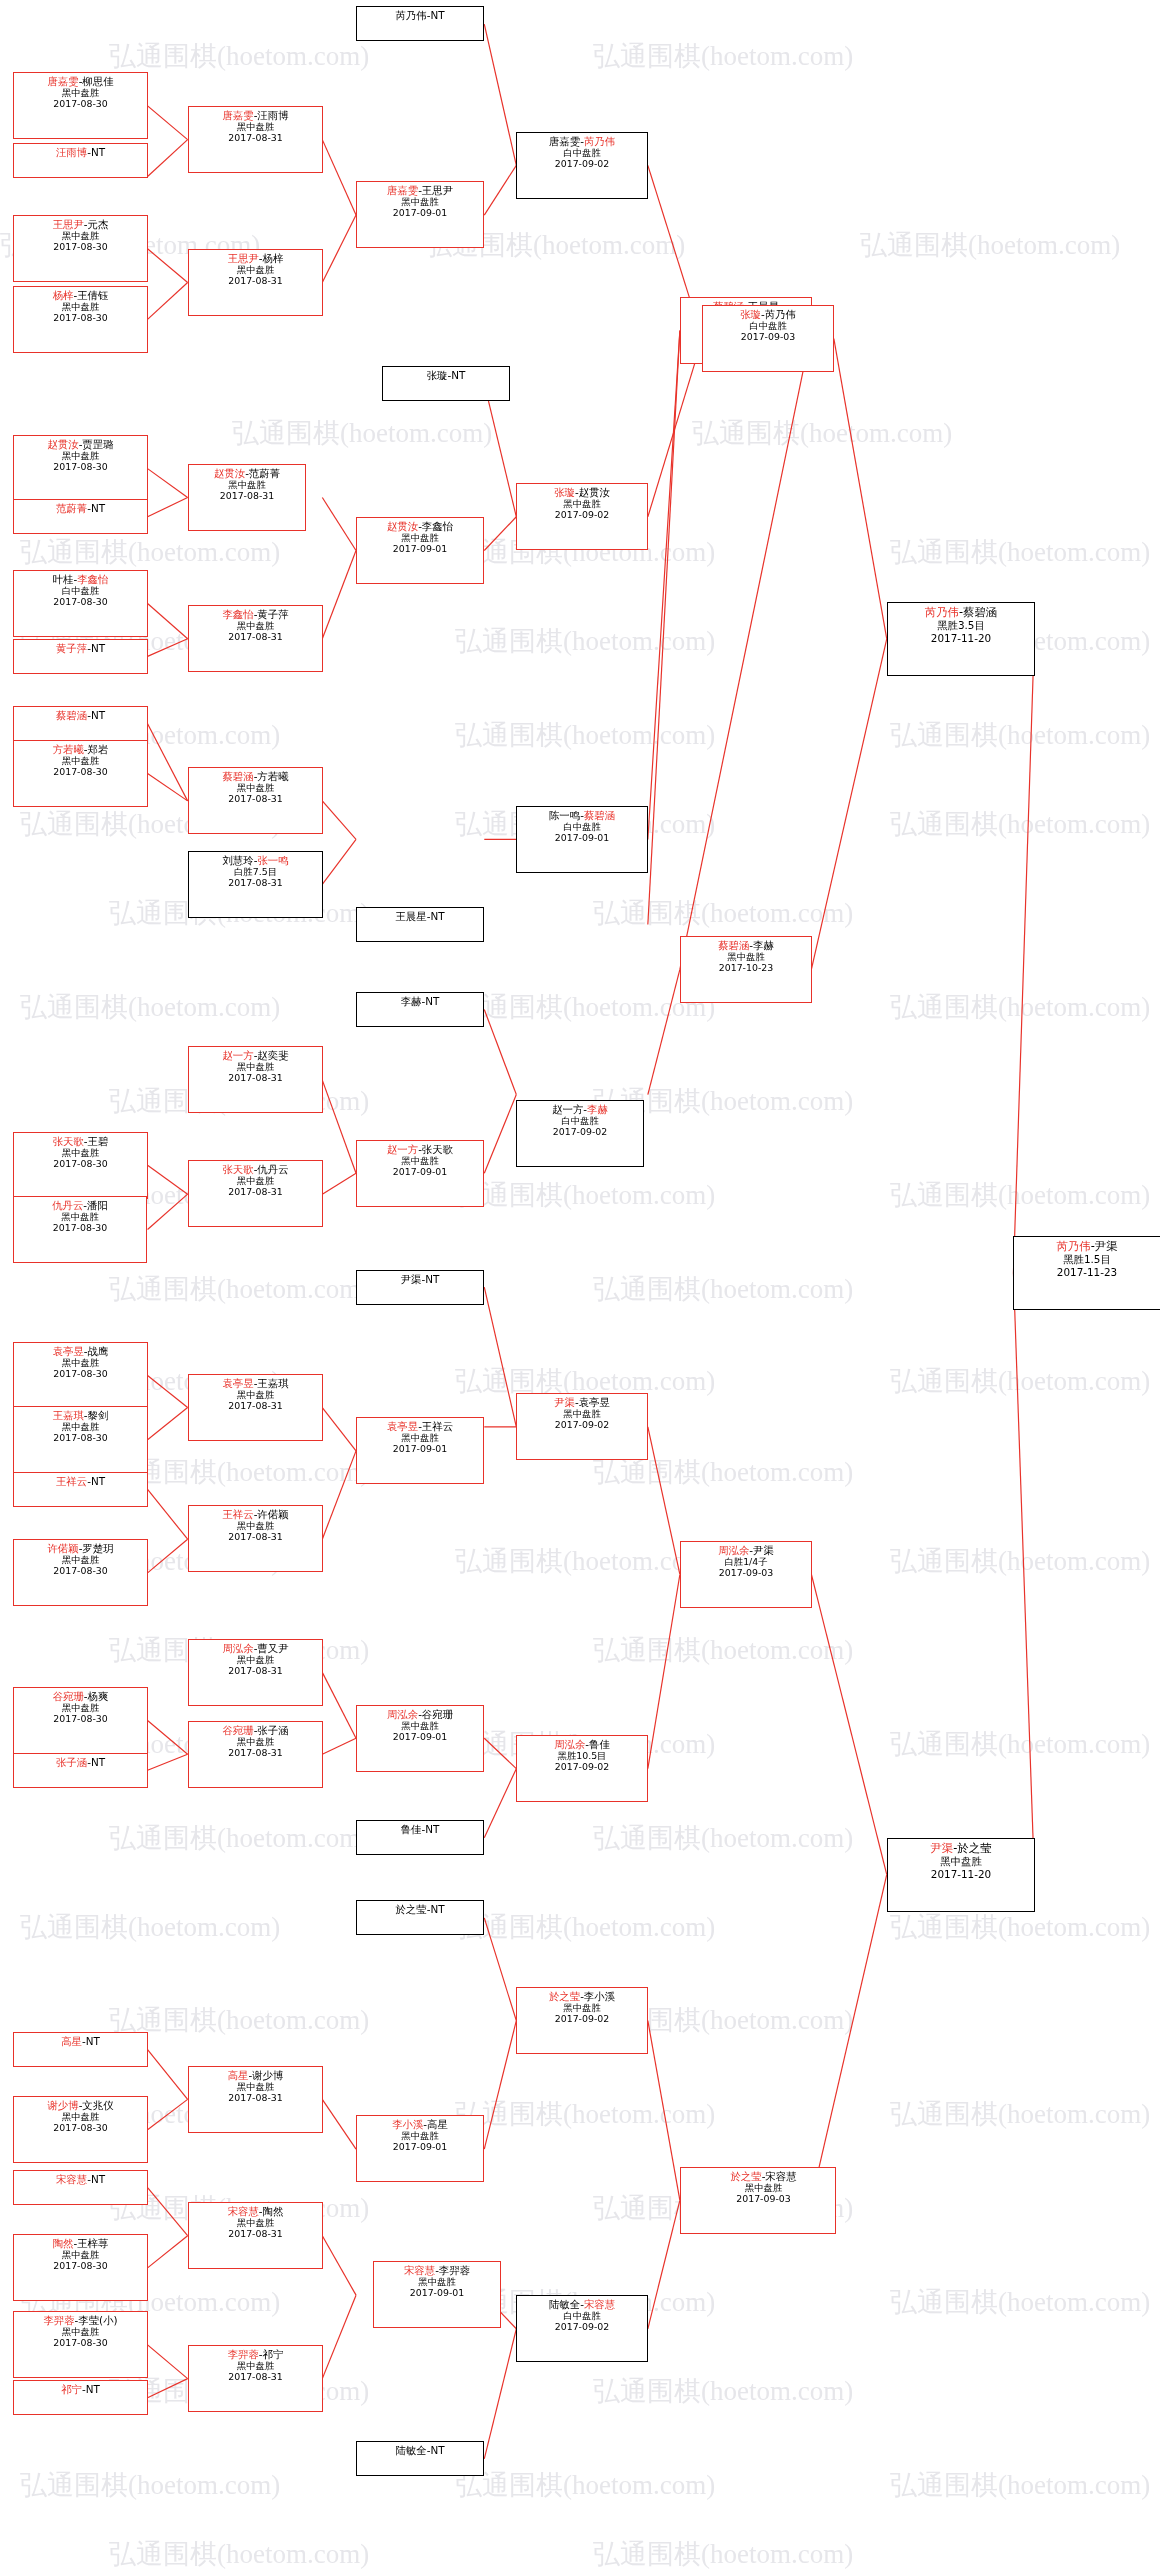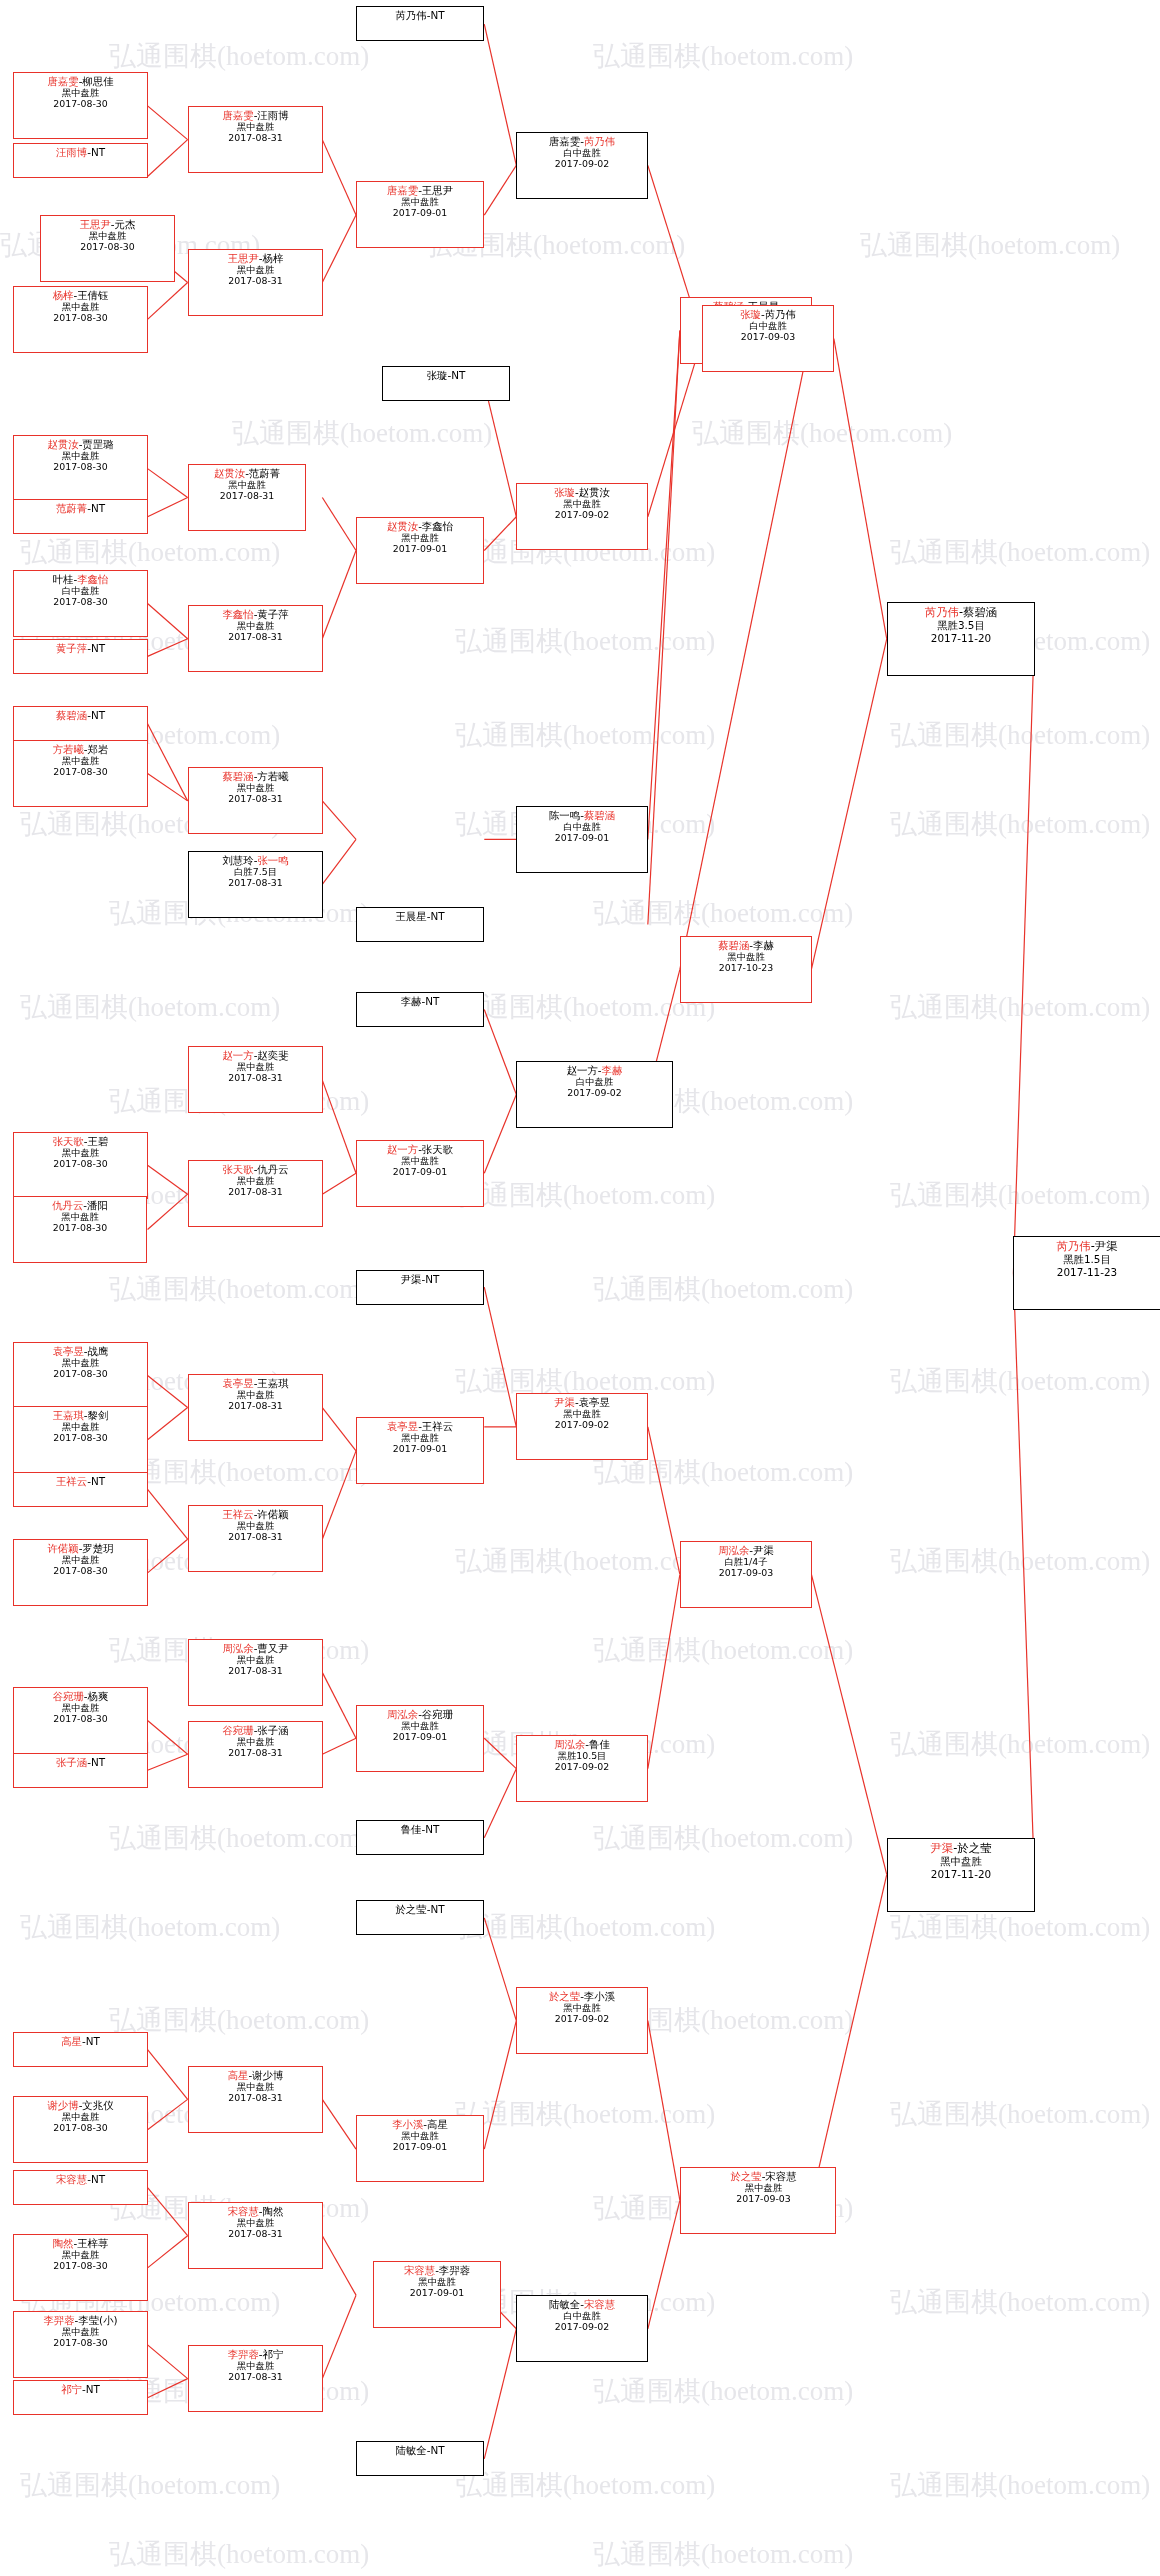--- a/index.html
+++ b/index.html
@@ -191,21 +191,21 @@
 
   <div id="node-layer">
       <div class="node rd" style="left: 13px; top: 72px; width: 135px; min-height: 67px;">
         <span class="ln l1"><span class="red">唐嘉雯</span><span class="blk">-柳思佳</span></span>
         <span class="ln l2">黑中盘胜</span>
         <span class="ln l3">2017-08-30</span>
       </div>
       <div class="node rd" style="left: 13px; top: 143px; width: 135px; min-height: 35px;">
         <span class="ln l1"><span class="red">汪雨博</span><span class="blk">-NT</span></span>
       </div>
-      <div class="node rd" style="left: 13px; top: 215px; width: 135px; min-height: 67px; margin-left: 27px;">
+      <div class="node rd" style="left: 13px; top: 215px; width: 135px; min-height: 67px;">
         <span class="ln l1"><span class="red">王思尹</span><span class="blk">-元杰</span></span>
         <span class="ln l2">黑中盘胜</span>
         <span class="ln l3">2017-08-30</span>
       </div>
       <div class="node rd" style="left: 13px; top: 286px; width: 135px; min-height: 67px;">
         <span class="ln l1"><span class="red">杨梓</span><span class="blk">-王倩钰</span></span>
         <span class="ln l2">黑中盘胜</span>
         <span class="ln l3">2017-08-30</span>
       </div>
       <div class="node rd" style="left: 13px; top: 435px; width: 135px; min-height: 67px;">
@@ -434,21 +434,21 @@
       <div class="node rd" style="left: 516px; top: 483px; width: 132px; min-height: 67px;">
         <span class="ln l1"><span class="red">张璇</span><span class="blk">-赵贯汝</span></span>
         <span class="ln l2">黑中盘胜</span>
         <span class="ln l3">2017-09-02</span>
       </div>
       <div class="node" style="left: 516px; top: 806px; width: 132px; min-height: 67px;">
         <span class="ln l1"><span class="blk">陈一鸣-</span><span class="red">蔡碧涵</span></span>
         <span class="ln l2">白中盘胜</span>
         <span class="ln l3">2017-09-01</span>
       </div>
-      <div class="node" style="left: 516px; top: 1061px; width: 157px; min-height: 67px;">
+      <div class="node" style="left: 516px; top: 1100px; width: 128px; min-height: 67px;">
         <span class="ln l1"><span class="blk">赵一方-</span><span class="red">李赫</span></span>
         <span class="ln l2">白中盘胜</span>
         <span class="ln l3">2017-09-02</span>
       </div>
       <div class="node rd" style="left: 516px; top: 1393px; width: 132px; min-height: 67px;">
         <span class="ln l1"><span class="red">尹渠</span><span class="blk">-袁亭昱</span></span>
         <span class="ln l2">黑中盘胜</span>
         <span class="ln l3">2017-09-02</span>
       </div>
       <div class="node rd" style="left: 516px; top: 1735px; width: 132px; min-height: 67px;">

